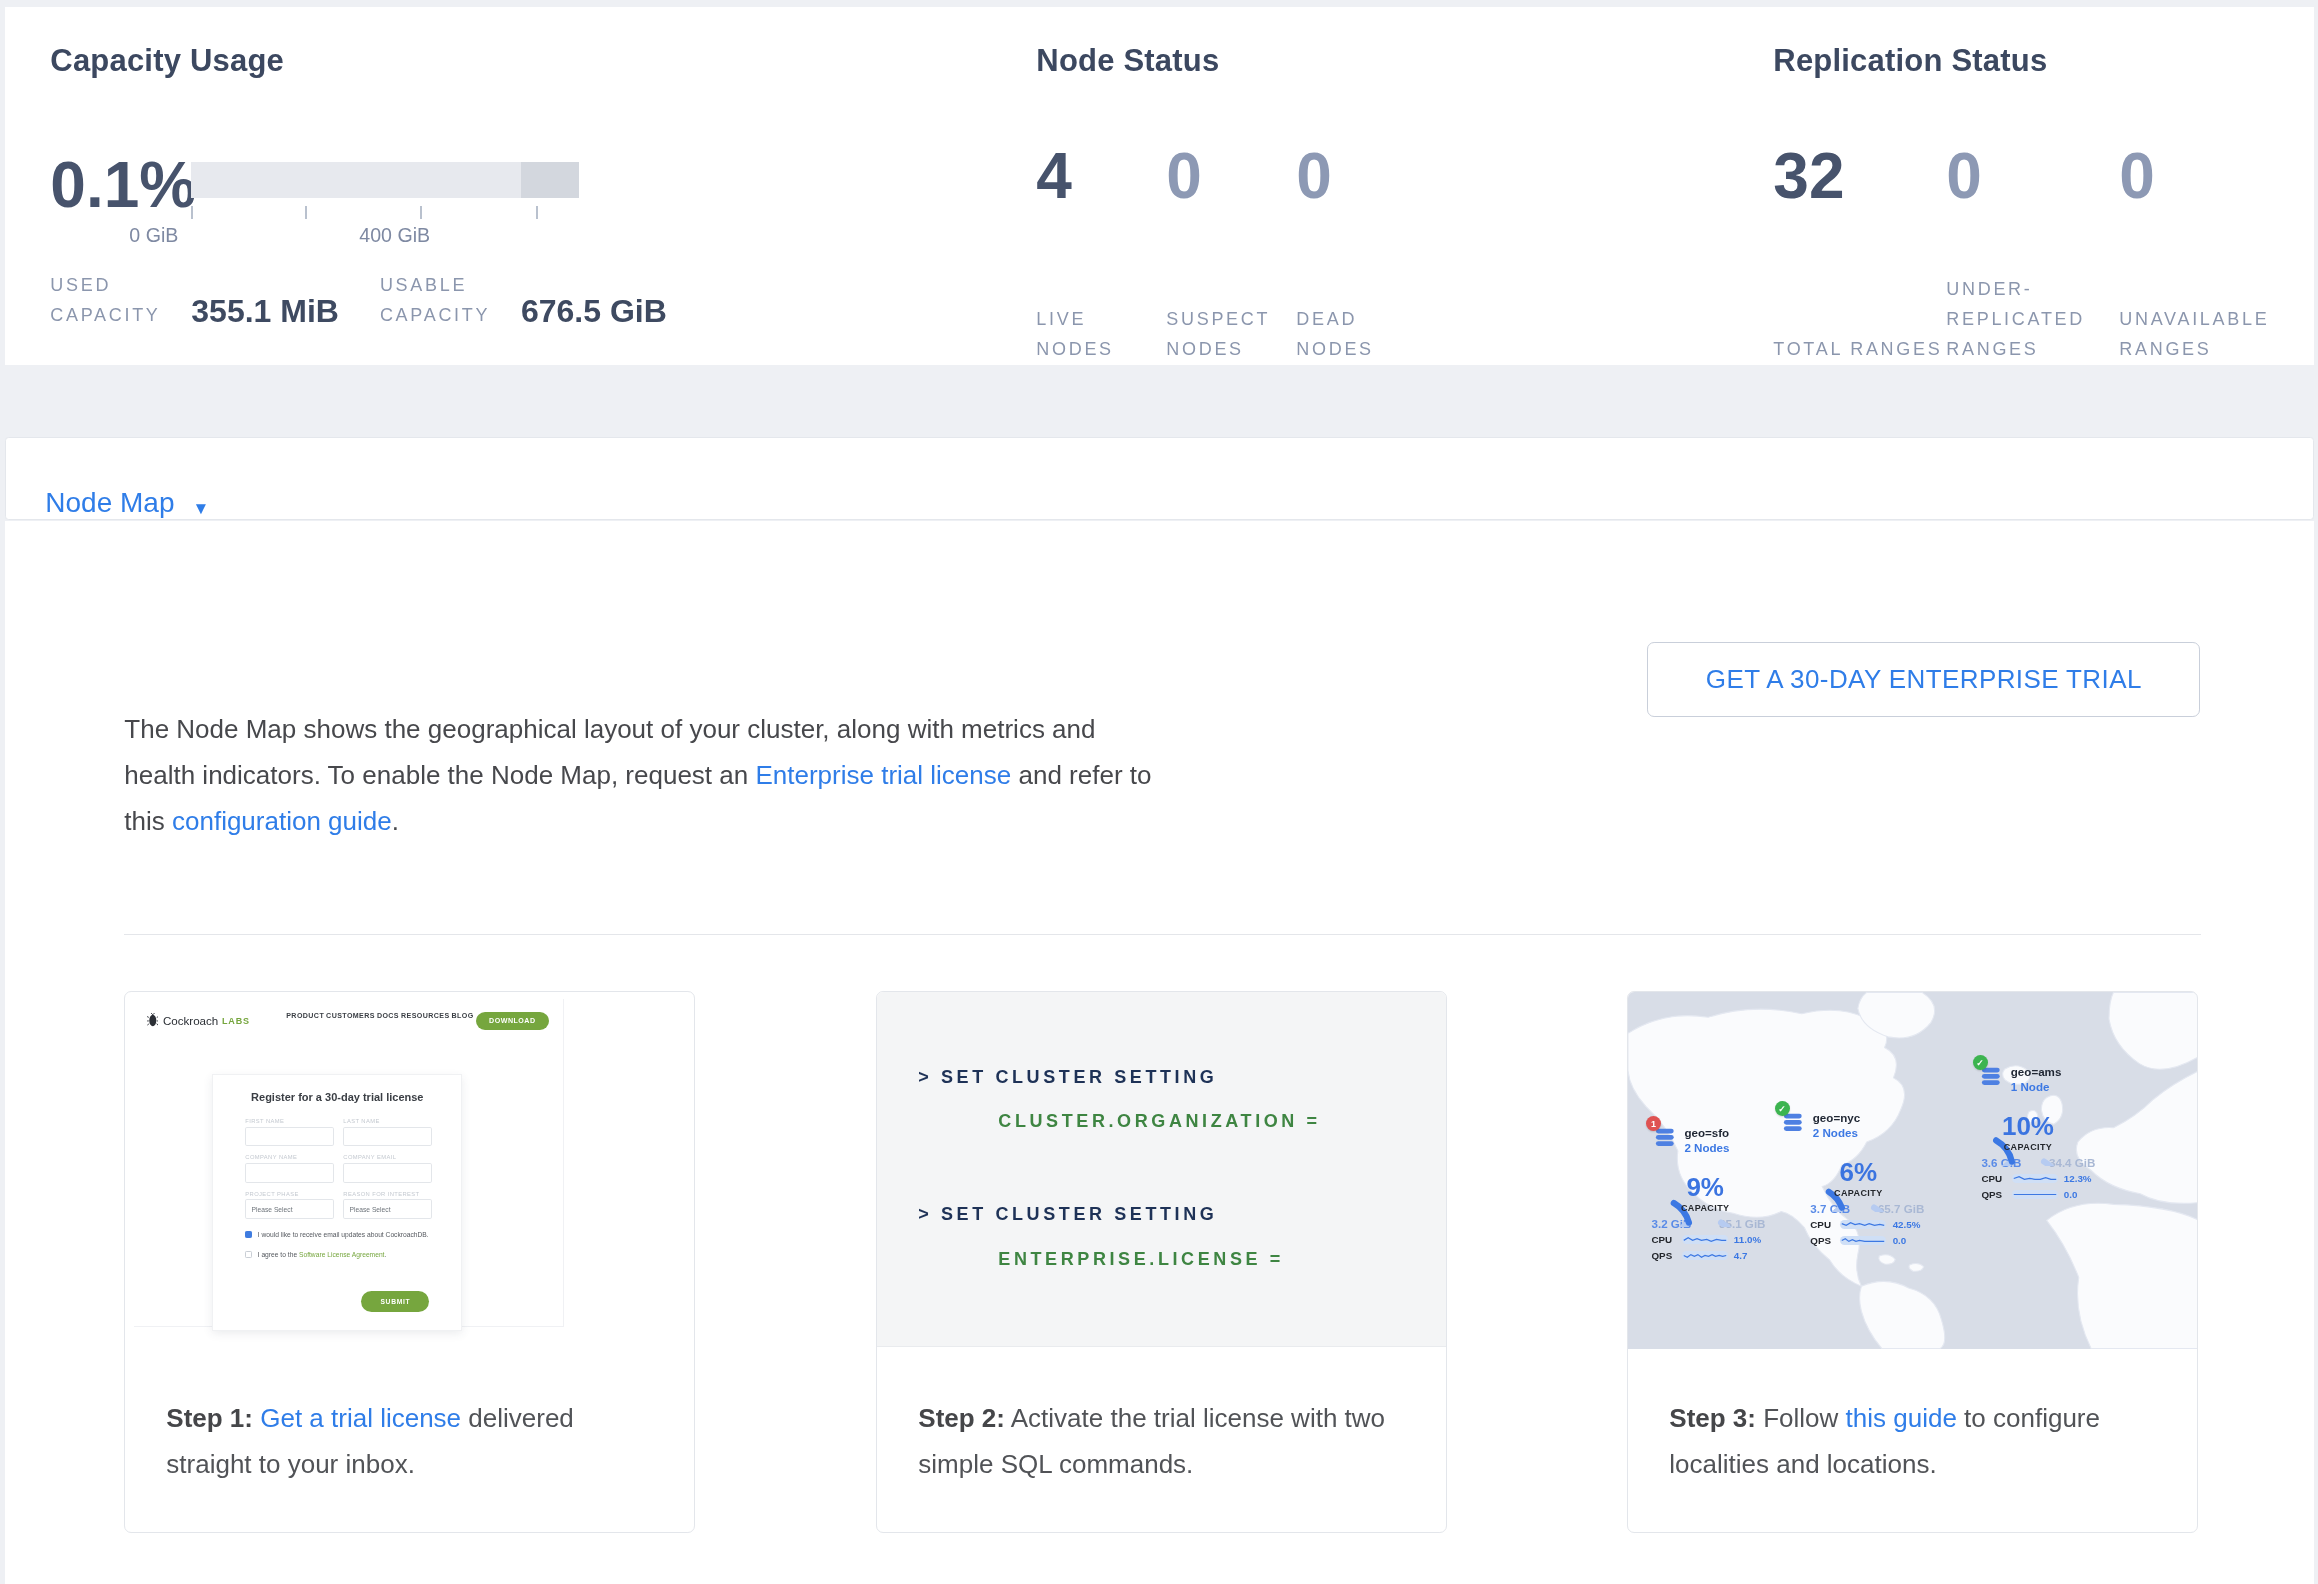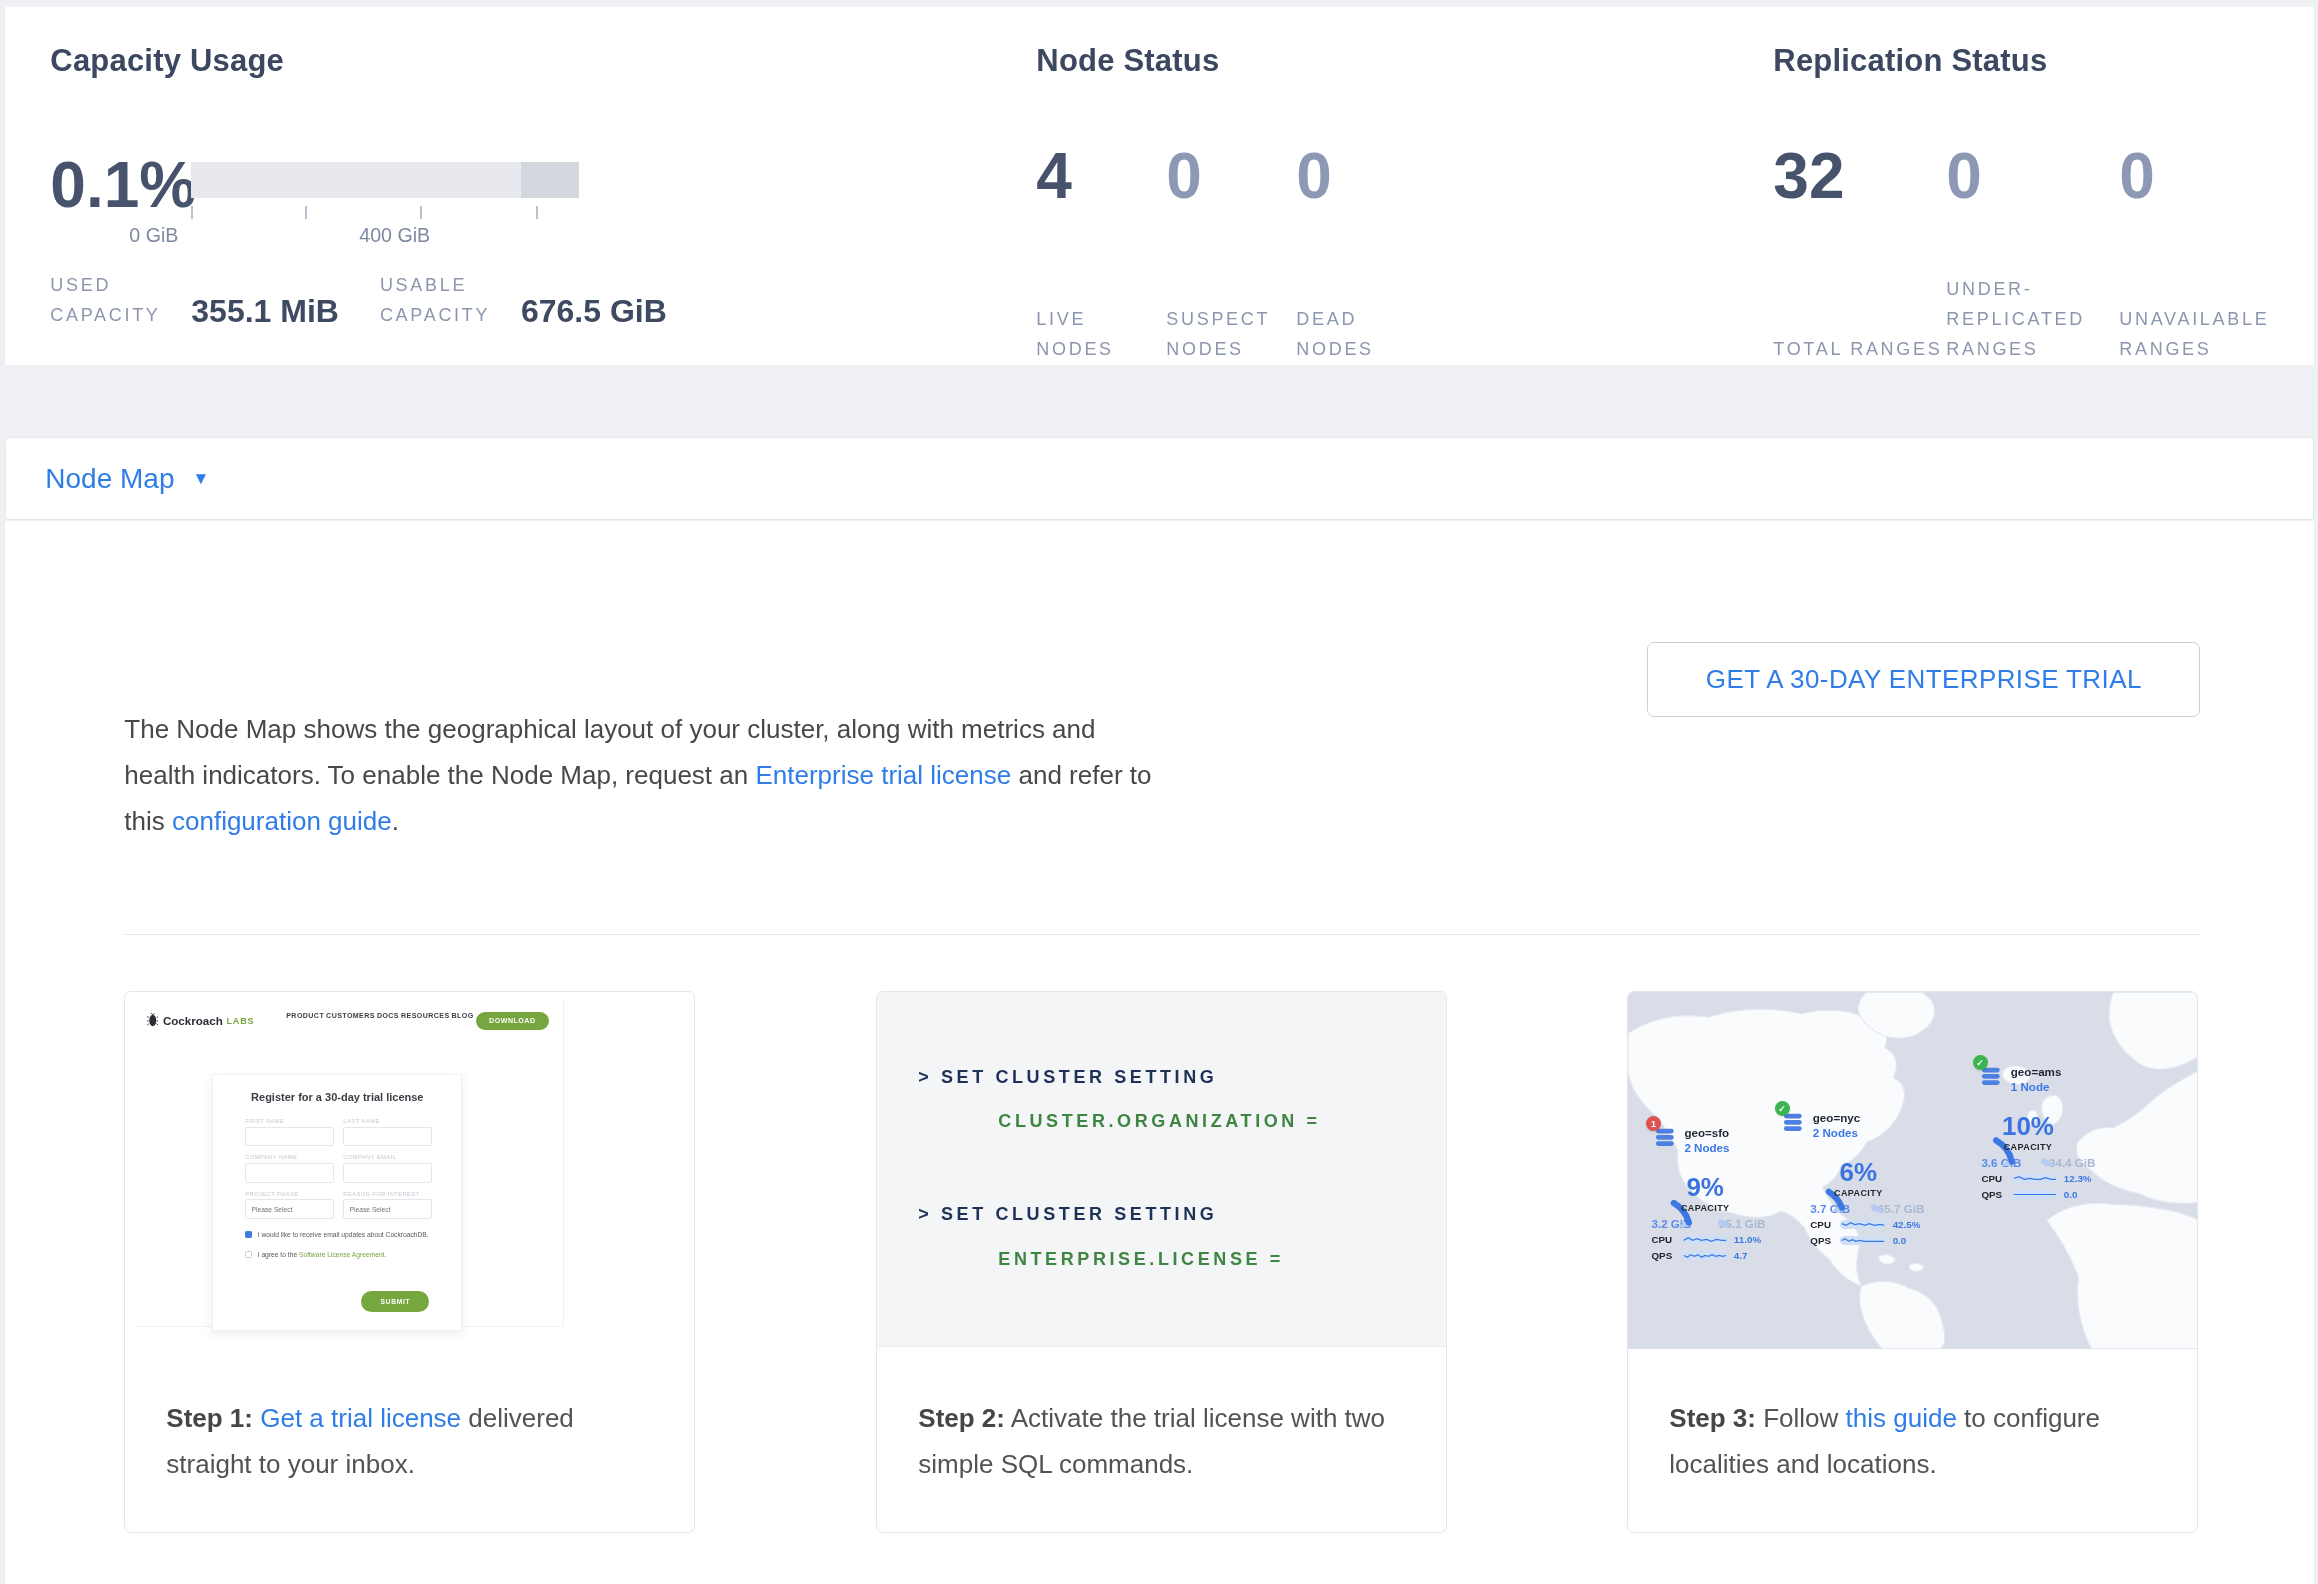--- a/index.html
+++ b/index.html
@@ -29,21 +29,21 @@
   .num-row { position:absolute; top:96px; display:flex; }
   .label-row { position:absolute; top:230px; height:91px; display:flex; align-items:flex-end; }
   .big { font-size:64px; font-weight:700; }
   .big.dark { color:#47536c; }
   .big.light { color:#8d99b4; }
   .col-nodes .big, .col-nodes .stat-label { width:130px; }
   .col-repl .big, .col-repl .stat-label { width:173px; }
 
   
   .nodemap-bar { position:absolute; left:5.3px; right:5.3px; top:437px; height:83px; background:#fff;
-    border:0.9px solid #e4e7ec; border-radius:3.6px; display:flex; align-items:center; padding-left:39px; cursor:pointer; }
+    border:0.9px solid #e4e7ec; border-radius:3.6px; display:flex; align-items:flex-end; padding-left:39px; cursor:pointer; }
   .nodemap-label { font-size:28px; color:#2f7de8; }
   .caret { margin-left:18px; font-size:17px; color:#2f7de8; }
 
   
   .main { position:absolute; left:5.3px; right:5.3px; top:521px; bottom:0; background:#fff; }
   .main-heading { position:absolute; left:119px; top:103px; font-size:41px; font-weight:500; color:#27282b; }
   .intro-text { position:absolute; left:119px; top:185px; width:1034px; font-size:26px; line-height:46px; color:#47484c; }
   a.link { color:#2f7de8; text-decoration:none; cursor:pointer; }
   .trial-btn { position:absolute; left:1642px; top:121px; width:553px; height:75px; background:#fff;
     border:1.8px solid #c9cfda; border-radius:7.1px; color:#2f7de8; font-size:26px; font-weight:500;
@@ -54,21 +54,21 @@
     border:0.9px solid #e3e6eb; border-radius:7.1px; overflow:hidden; }
   .card1 { left:119px; } .card2 { left:871px; } .card3 { left:1622px; }
   .card-caption { position:absolute; left:0; right:0; top:357px; bottom:0; padding:46px 41px 0; font-size:26px; line-height:46px; color:#515357; }
   .step-prefix { font-weight:700; color:#454649; }
 
   
   .shot { position:absolute; left:9px; top:7.1px; width:430px; height:328px; background:#fff;
     border-right:0.9px solid #f0f1f4; border-bottom:0.9px solid #f0f1f4; }
   .shot-header { display:flex; justify-content:space-between; align-items:center; padding:12.5px 14.3px 0 12.5px; }
   .brand { display:flex; align-items:center; }
-  .brand-name { font-size:11.6px; font-weight:700; color:#2b2f35; margin-left:4.5px; }
+  .brand-name { font-size:11.6px; font-weight:400; color:#2b2f35; margin-left:4.5px; }
   .brand-labs { font-size:9px; font-weight:700; color:#76a63e; letter-spacing:0.9px; margin-left:3.6px; }
   .shot-nav { display:flex; align-items:flex-start; gap:2px; }
   .shot-nav-item { font-size:7.1px; font-weight:700; color:#3c4046; letter-spacing:0.4px; }
   .dl-btn { background:#76a63e; color:#fff; font-size:7.1px; font-weight:700; letter-spacing:0.5px; padding:5.3px 13.4px; border-radius:10.7px; }
   .mini-form { position:absolute; left:78px; top:75px; width:250px; height:257px; background:#fff;
     border:0.9px solid #f0f1f3; box-shadow:0 2.7px 9px rgba(60,70,90,0.10); }
   .mf-title { margin-top:16px; text-align:center; font-size:11px; font-weight:700; color:#3a3e44; }
   .mf-grid { margin:7.1px 32px 0; display:grid; grid-template-columns:89px 89px; column-gap:9px; }
   .mf-label { font-size:5.8px; color:#c4c9d0; letter-spacing:0.4px; margin:8px 0 2.7px; }
   .mf-input { height:19.6px; border:0.9px solid #e3e6ea; border-radius:1.8px; font-size:6.7px; color:#6e747b;

